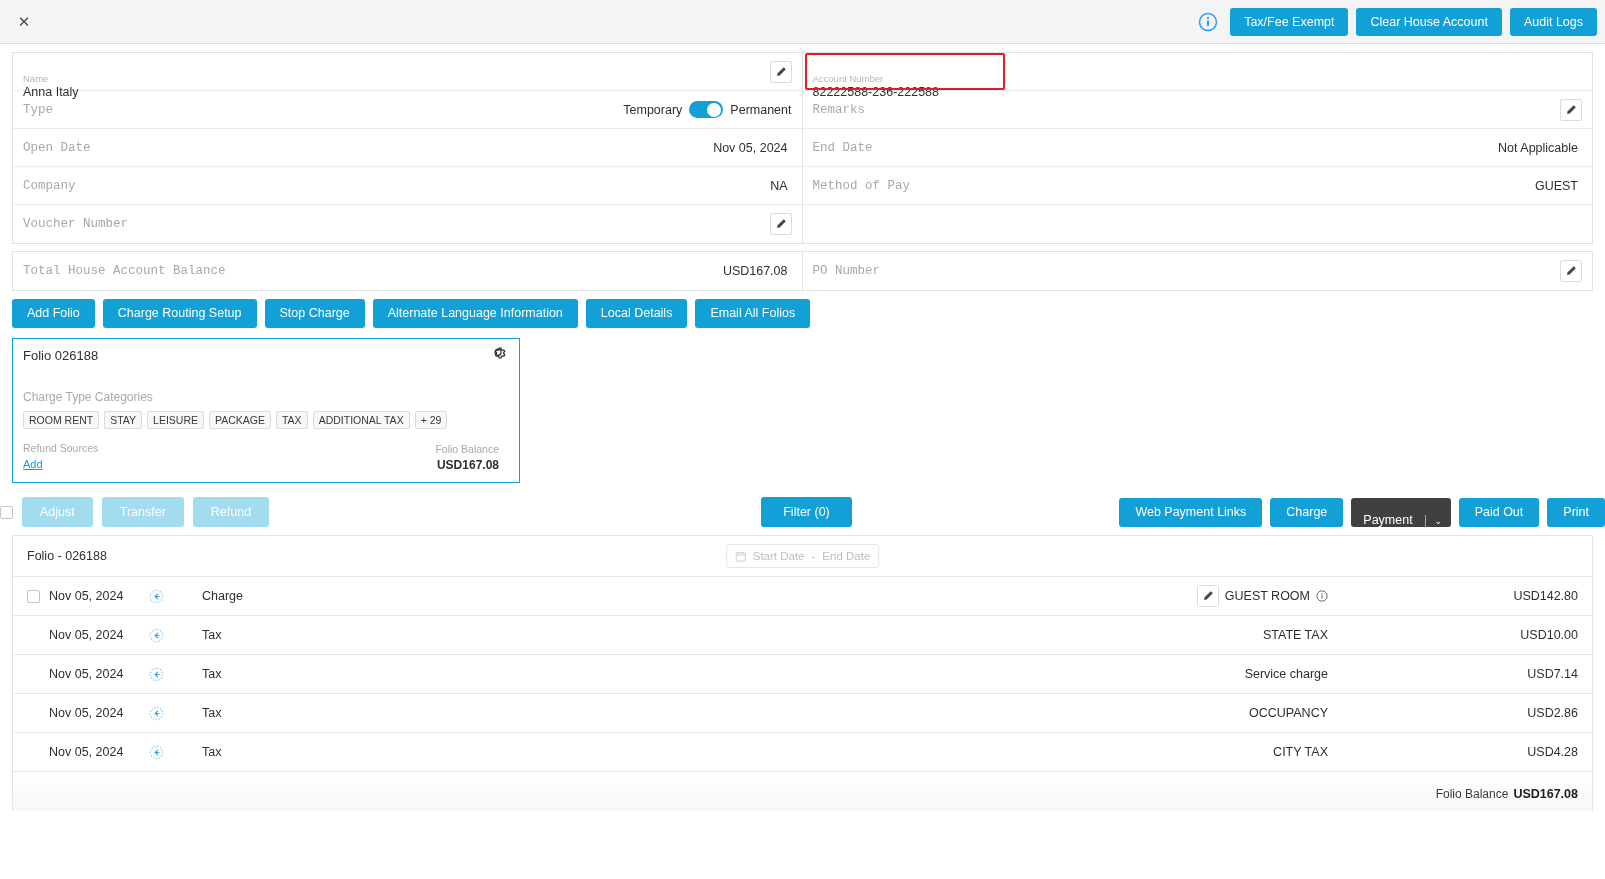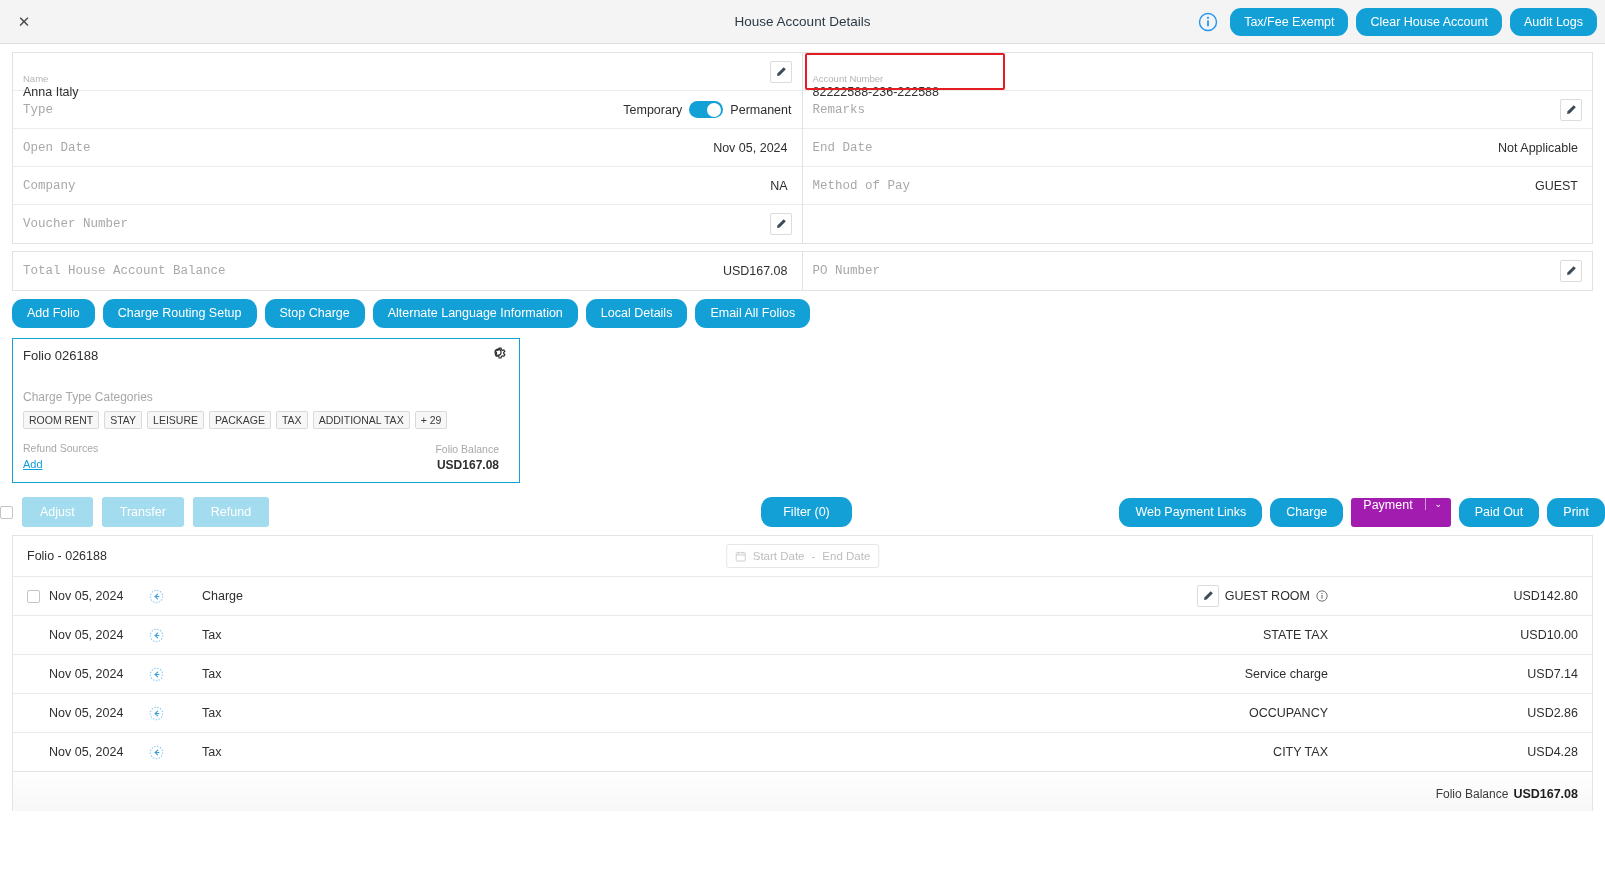--- a/index.html
+++ b/index.html
@@ -47,21 +47,21 @@
   .info-icon {
     width: 20px; height: 20px;
     margin-right: 4px;
     cursor: pointer;
     display: block;
   }
   .btn-primary {
     background: #12a0d7;
     color: #ffffff;
     border: none;
-    border-radius: 11px;
+    border-radius: 3px;
     font-size: 12.5px;
     font-family: "Liberation Sans", sans-serif;
     padding: 0 14px;
     height: 28px;
     line-height: 28px;
     cursor: pointer;
     white-space: nowrap;
   }
 
   
@@ -235,22 +235,22 @@
     pointer-events: none;
   }
   .toolbar-center .btn-primary { pointer-events: auto; height: 30px; line-height: 30px; padding: 0 22px; }
   .toolbar-right {
     margin-left: auto;
     display: flex; align-items: center; gap: 8px;
     z-index: 2;
   }
   .toolbar-right .btn-primary { height: 29px; line-height: 29px; padding: 0 16px; }
   .split-btn {
-    display: flex; align-items: flex-start;
-    background: #a21caf;
+    display: flex; align-items: flex-end;
+    background: #404040;
     border-radius: 3px;
     overflow: hidden;
     height: 29px;
   }
   .split-main {
     color: #fff; border: none; background: none;
     font-size: 12.5px; padding: 0 12px; cursor: pointer;
     font-family: "Liberation Sans", sans-serif;
   }
   .split-caret {
@@ -328,21 +328,20 @@
   .tf-label { font-size: 12px; color: #3a3a3a; }
   .tf-val { font-size: 12.5px; color: #1e1e1e; font-weight: bold; margin-left: 5px; }
 </style>
 </head>
 <body>
 
 <div id="app">
 
   <div class="header">
     <button class="close-btn">✕</button>
-    <div class="header-title">House Account Details</div>
     <div class="header-actions">
       <span class="info-icon">
         <svg viewBox="0 0 20 20">
             <circle cx="10" cy="10" r="8.5" fill="none" stroke="#2196f3" stroke-width="1.4"></circle>
             <circle cx="10" cy="5.9" r="1.05" fill="#2196f3"></circle>
             <rect x="9.1" y="8.2" width="1.8" height="6.2" rx=".8" fill="#2196f3"></rect>
           </svg>
       </span>
       <button class="btn-primary">Tax/Fee Exempt</button>
       <button class="btn-primary">Clear House Account</button>

